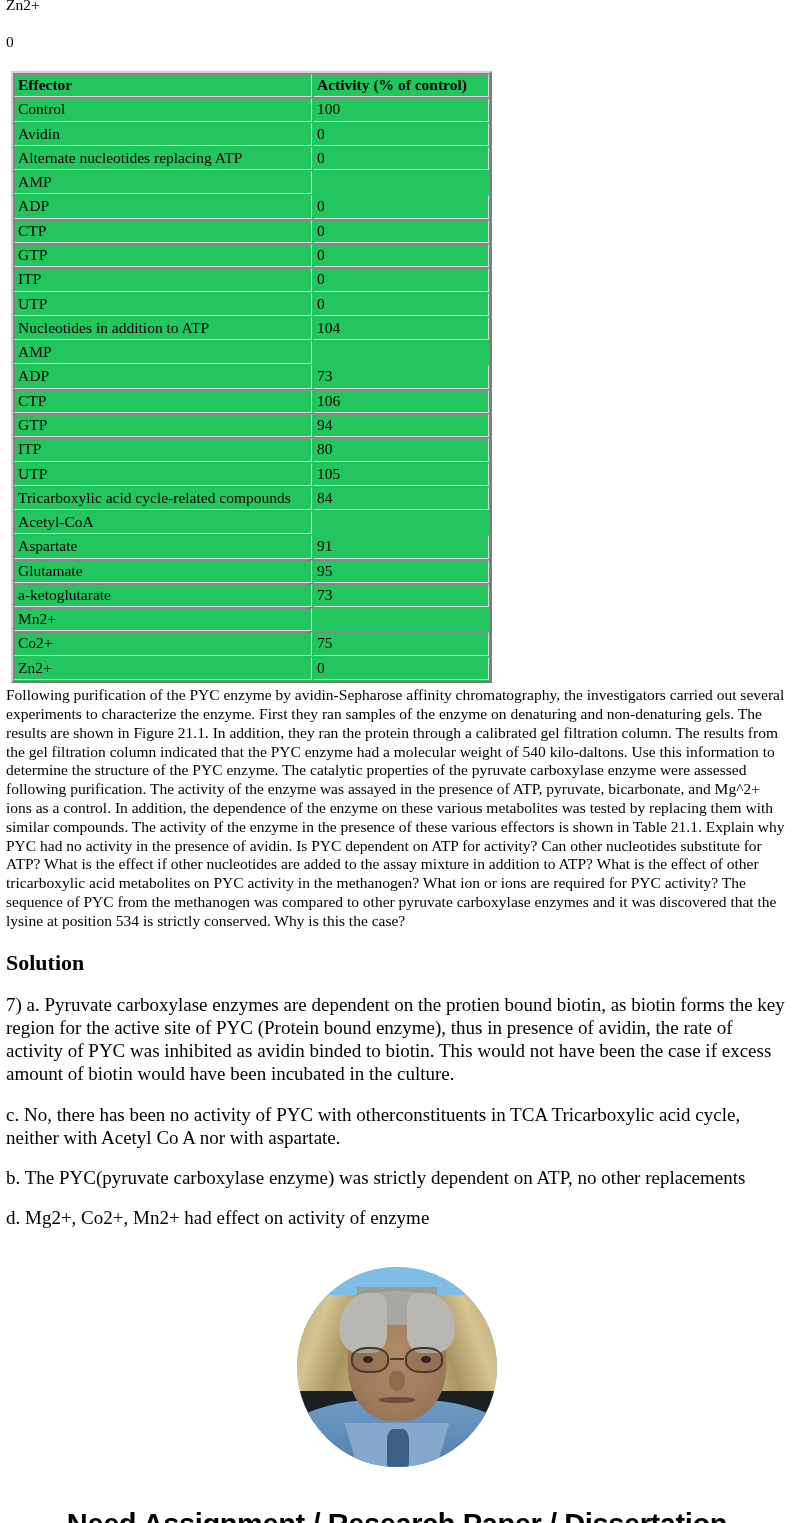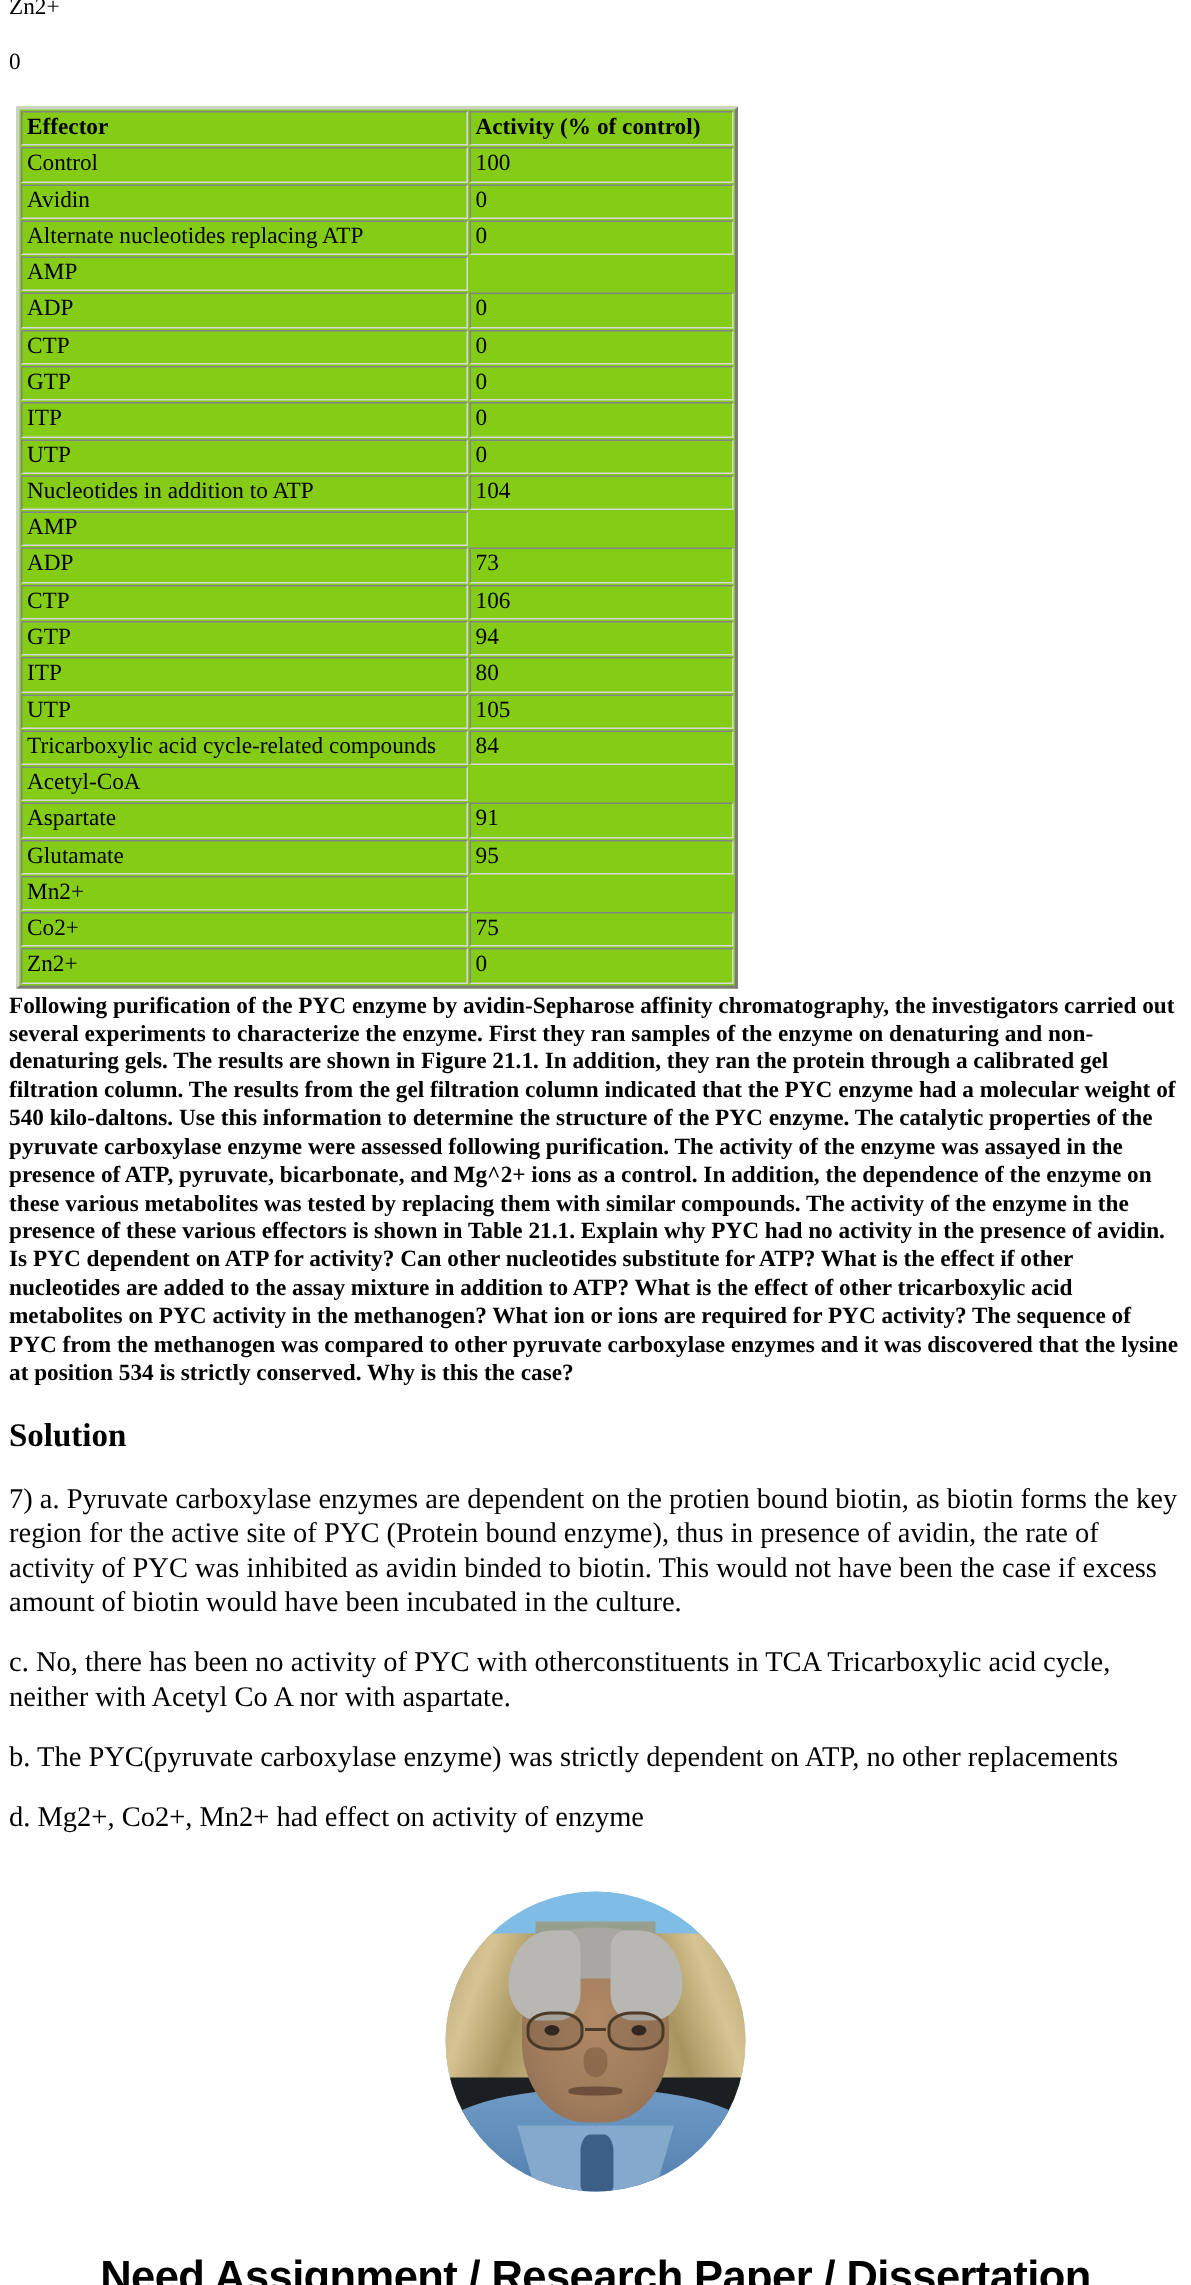--- a/index.html
+++ b/index.html
@@ -36,21 +36,21 @@
   }
   .top-frag.second {
     margin-top: 21px;
   }
 
   
   table.effector-table {
     border-collapse: separate;
     border-spacing: 1px;
     border: 2px outset #cfcfcf;
-    background: #84cc16;
+    background: #22c55e;
     margin-top: 22px;
     margin-left: 5px;
     width: 476px;
     table-layout: fixed;
     font-size: 15.5px;
   }
   table.effector-table th,
   table.effector-table td {
     border: 1px inset #d8d8d8;
     padding: 1px 3px 2px 3px;
@@ -68,21 +68,20 @@
   table.effector-table col.c-effector { width: 298px; }
   table.effector-table col.c-activity { width: 176px; }
 
   
   p.prose {
     margin: 0;
     padding: 0;
     text-align: left;
     font-size: 15.5px;
     line-height: 1.215;
-    font-weight: bold;
   }
   p.prose.block-intro {
     margin-top: 3px;
   }
   h2.solution-heading {
     font-family: "Liberation Serif", "DejaVu Serif", serif;
     font-size: 22px;
     font-weight: bold;
     margin: 19px 0 0 0;
     padding: 0;
@@ -374,20 +373,24 @@
         <tr>
           <td>Acetyl-CoA</td>
         </tr>
         <tr>
           <td>Aspartate</td>
           <td>91</td>
         </tr>
         <tr>
           <td>Glutamate</td>
           <td>95</td>
+        </tr>
+        <tr>
+          <td>a-ketoglutarate</td>
+          <td>73</td>
         </tr>
         <tr>
           <td>Mn2+</td>
         </tr>
         <tr>
           <td>Co2+</td>
           <td>75</td>
         </tr>
         <tr>
           <td>Zn2+</td>

